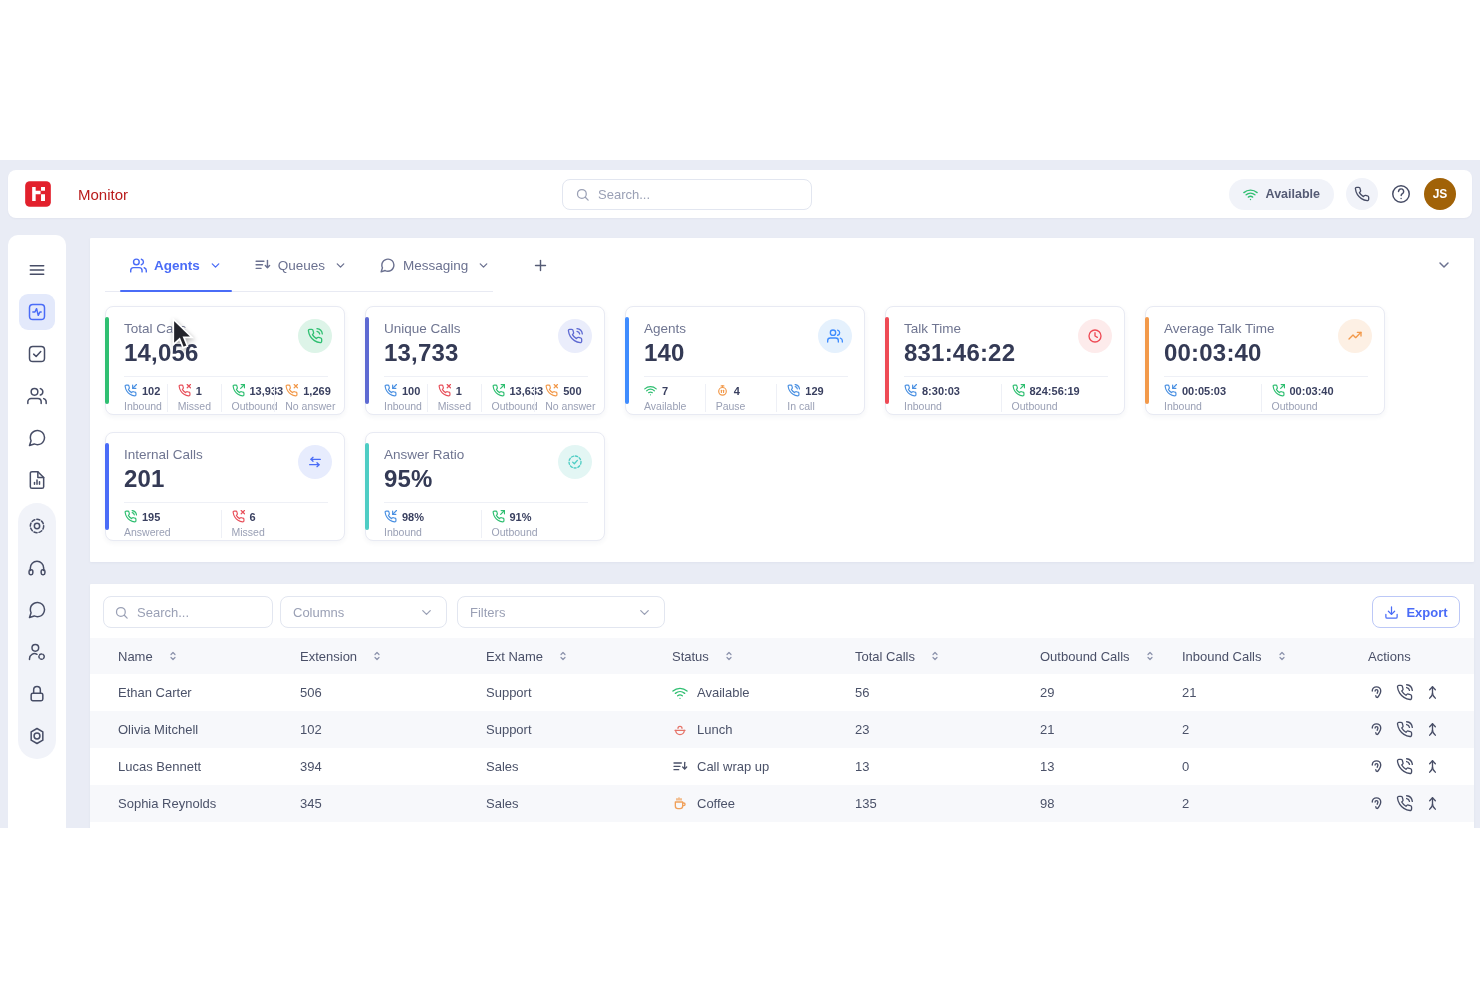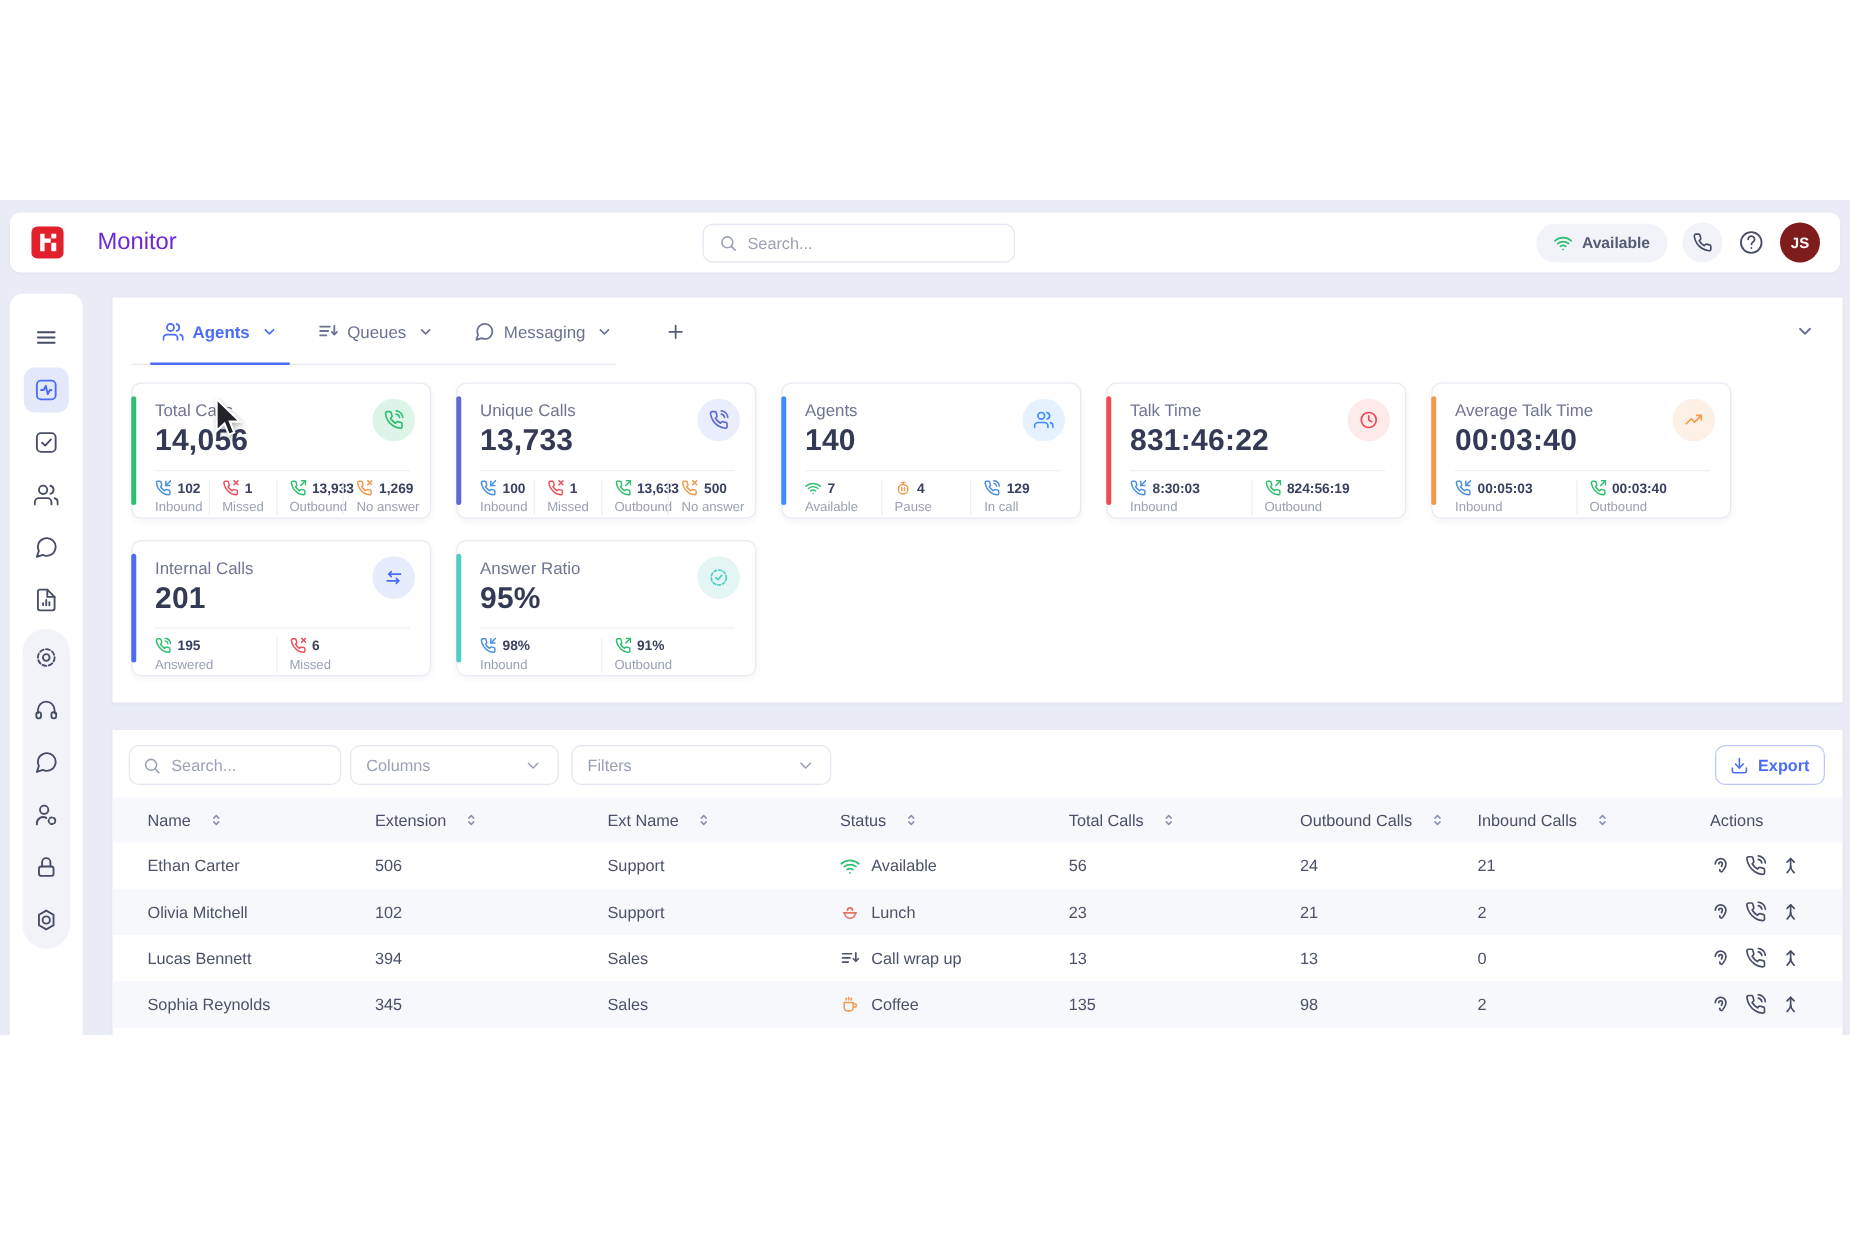--- a/index.html
+++ b/index.html
@@ -4,31 +4,31 @@
 <style>
   * { margin:0; padding:0; box-sizing:border-box; }
   html,body { width:1480px; height:987px; background:#ffffff; font-family:"Liberation Sans", sans-serif; }
   .page { position:relative; width:1480px; height:987px; overflow:hidden; background:#fff; }
   .app-bg { position:absolute; left:0; top:160px; width:1480px; height:668px; background:#e9ecf5; overflow:hidden; }
 
   
   .topbar { position:absolute; left:8px; top:10px; right:8px; height:48px; background:#fff; border-radius:8px;
             display:flex; align-items:center; padding:0 16px; box-shadow:0 1px 2px rgba(40,50,90,.04); }
   .logo { width:28px; height:28px; flex:none; }
-  .app-name { margin-left:26px; font-size:19px; color:#6d28d9; }
+  .app-name { margin-left:26px; font-size:15px; color:#b91c1c; }
   .top-search { position:absolute; left:554px; width:250px; height:31px; border:1px solid #e2e6f0; border-radius:8px;
                 display:flex; align-items:center; gap:8px; padding:0 12px; color:#9aa0b5; background:#fff; }
   .top-search input { border:none; outline:none; font-size:13px; color:#555b75; width:100%; background:transparent; font-family:inherit;}
   .top-search input::placeholder { color:#9aa0b5; }
   .top-right { margin-left:auto; display:flex; align-items:center; gap:12px; }
   .pill { display:flex; align-items:center; gap:8px; background:#f1f3f9; border-radius:16px; height:31px; padding:0 14px;
           font-size:12.5px; color:#555b75; font-weight:bold; }
   .round-btn { width:32px; height:32px; border-radius:50%; background:#f1f3f9; display:flex; align-items:center; justify-content:center; color:#474d66; border:none; cursor:pointer;}
   .bare-btn { background:none; border:none; color:#474d66; display:flex; align-items:center; cursor:pointer;}
-  .avatar { width:32px; height:32px; border-radius:50%; background:#7f1d1d; color:#fff; font-size:12px; font-weight:bold;
+  .avatar { width:32px; height:32px; border-radius:50%; background:#a16207; color:#fff; font-size:12px; font-weight:bold;
             display:flex; align-items:center; justify-content:center; }
 
   
   .sidebar { position:absolute; left:8px; top:75px; width:58px; height:620px; background:#fff; border-radius:10px;
              display:flex; flex-direction:column; align-items:center; padding-top:14px; }
   .sb-item { width:38px; height:42px; display:flex; align-items:center; justify-content:center; color:#474d66; cursor:pointer; }
   .sb-item.active { height:36px; width:36px; margin:3px 0; border-radius:9px; background:#e3e9fb; color:#4a6cf7; }
   .sb-group { background:#f1f3f9; border-radius:19px; margin-top:2px; display:flex; flex-direction:column; align-items:center; padding:2px 0; }
 
   
@@ -754,21 +754,21 @@
                 <svg class="icn" style="width:16px;height:16px" viewBox="0 0 24 24" fill="none" stroke="currentColor" stroke-width="2" stroke-linecap="round" stroke-linejoin="round">
                   <path d="M5 12.55a11 11 0 0 1 14.08 0"></path>
                   <path d="M1.42 9a16 16 0 0 1 21.16 0"></path>
                   <path d="M8.53 16.11a6 6 0 0 1 6.95 0"></path>
                   <line x1="12" y1="20" x2="12.01" y2="20"></line>
                 </svg>
               </span>
               <span>Available</span>
             </div>
             <div>56</div>
-            <div>24</div>
+            <div>29</div>
             <div>21</div>
             <div class="actions">
               <button class="action-btn">
                 <svg class="icn" style="width:17px;height:17px" viewBox="0 0 24 24" fill="none" stroke="currentColor" stroke-width="1.9" stroke-linecap="round" stroke-linejoin="round">
                   <path d="M6 10a6 6 0 0 1 12 0c0 4.5-2.4 5.4-3.3 7.5-.35.75-.7 1.5-1.7 1.5-1.46 0-2-1.5-2-2.5"></path>
                   <path d="M10 10a2 2 0 1 1 4 0c0 1.5-1 2-1 3"></path>
                 </svg>
               </button>
               <button class="action-btn">
                 <svg class="icn" style="width:17px;height:17px" viewBox="0 0 24 24" fill="none" stroke="currentColor" stroke-width="1.9" stroke-linecap="round" stroke-linejoin="round">

